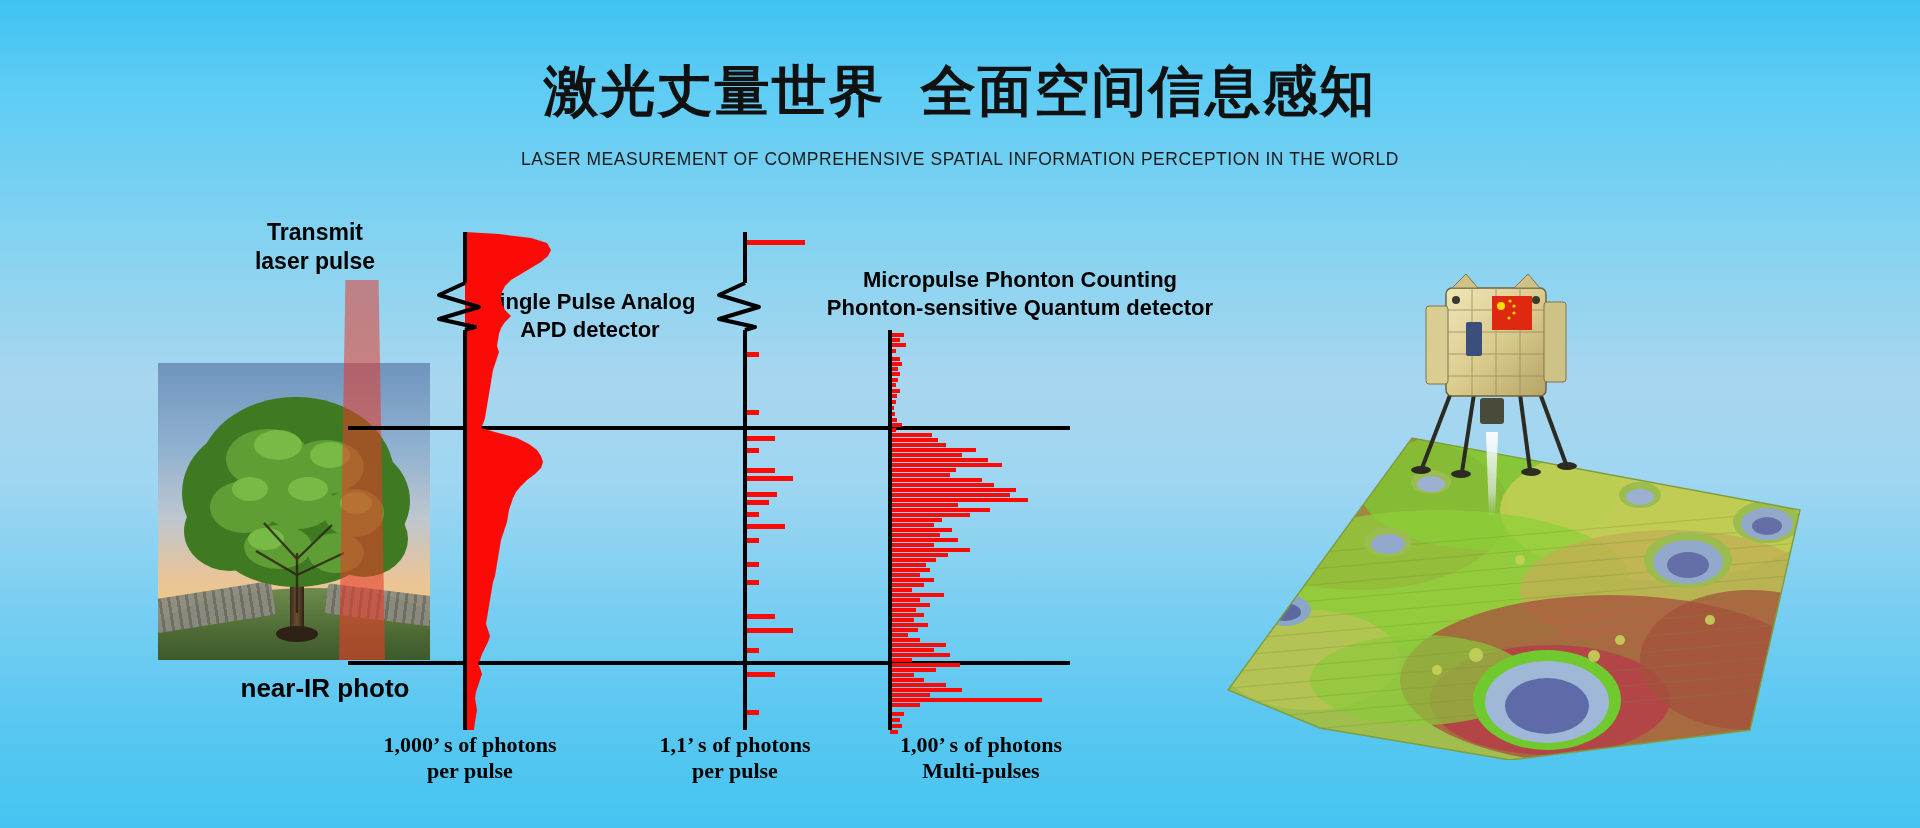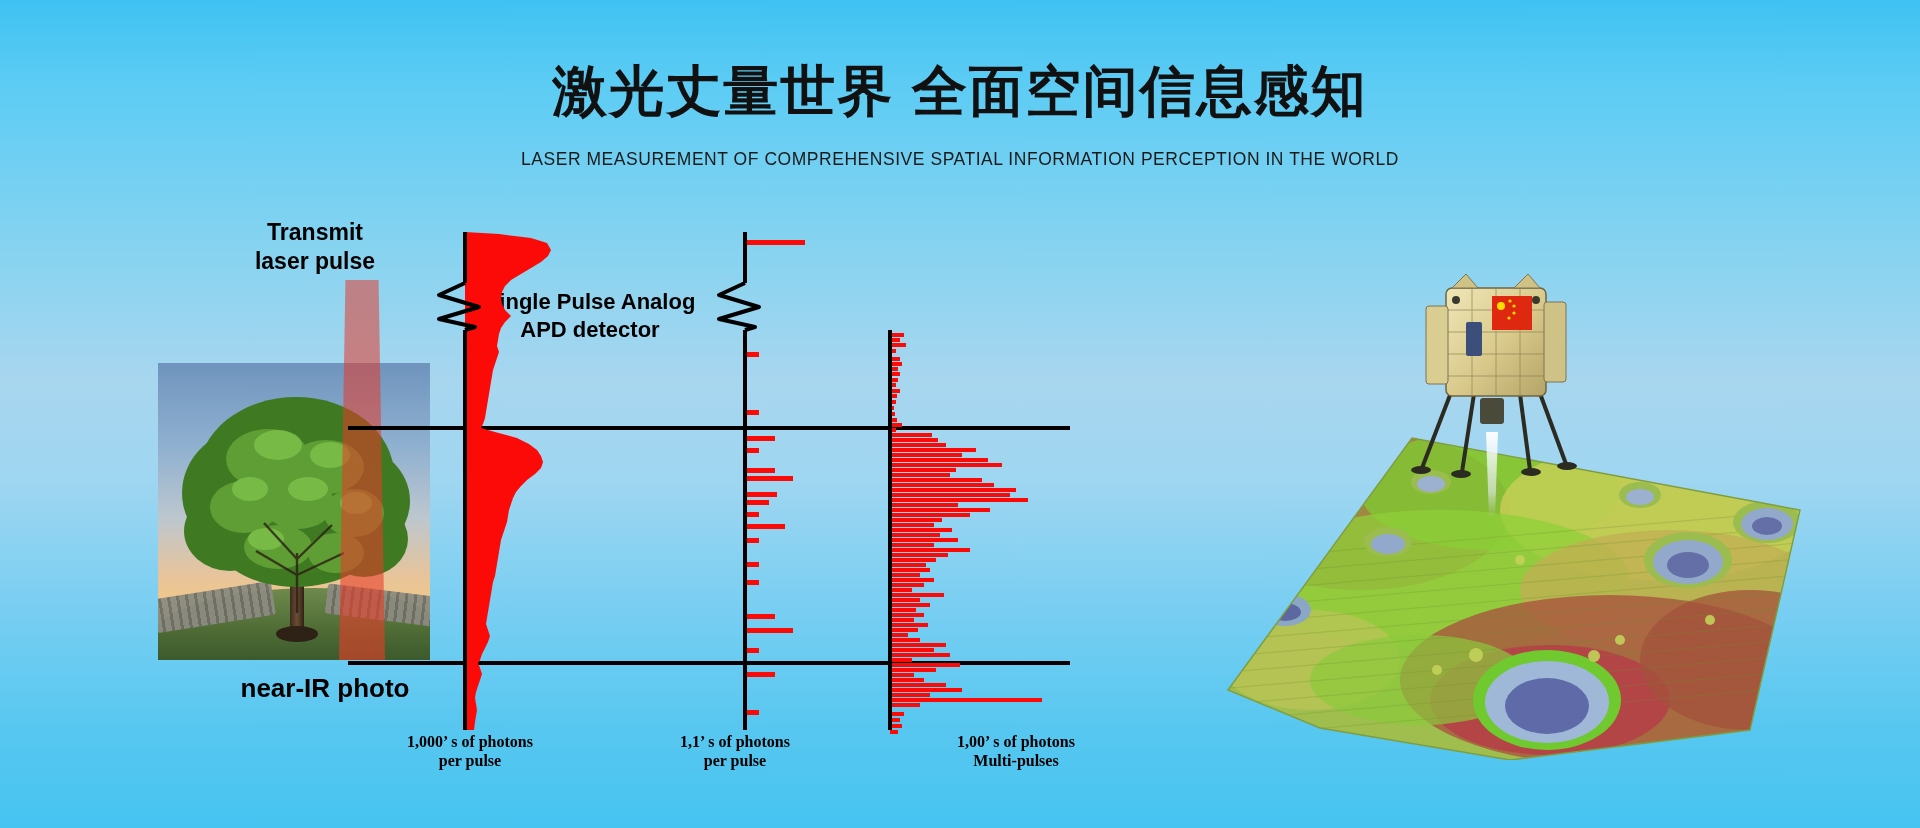--- a/index.html
+++ b/index.html
@@ -18,21 +18,21 @@
       #77cef2 74%,
       #57c7f0 88%,
       #46c4f1 100%);
     overflow:hidden;
   }
 
   
   #title{
     position:absolute;left:0;top:55px;width:1920px;text-align:center;
     font-size:55px;font-weight:bold;color:#111;letter-spacing:2px;
-    font-family:Liberation Sans, sans-serif;
+    font-family:Liberation Mono, monospace;
   }
   #subtitle{
     position:absolute;left:0;top:148px;width:1920px;text-align:center;
     font-size:19px;color:#1a1a1a;letter-spacing:.6px;
     transform:scaleX(.92);transform-origin:center;
     font-family:"Liberation Sans","DejaVu Sans",sans-serif;
   }
 
   
   .lbl{
@@ -40,27 +40,27 @@
     font-family:"Liberation Sans","DejaVu Sans",sans-serif;
     white-space:pre-line;text-align:center;
   }
 
   #lbl-transmit{left:215px;top:218px;width:200px;font-size:23px;}
   #lbl-apd{left:440px;top:288px;width:300px;font-size:22px;}
   #lbl-micro{left:790px;top:266px;width:460px;font-size:22px;}
   #lbl-nearir{left:215px;top:672px;width:220px;font-size:26px;}
 
   .axis-cap{
-    position:absolute;color:#000;font-weight:bold;font-size:16px;
+    position:absolute;color:#000;font-weight:bold;font-size:22px;
     line-height:1.2;text-align:center;white-space:pre-line;
     font-family:"Liberation Serif","DejaVu Serif",serif;
   }
   #cap1{left:330px;top:732px;width:280px;}
   #cap2{left:615px;top:732px;width:240px;}
-  #cap3{left:891px;top:732px;width:250px;}
+  #cap3{left:856px;top:732px;width:250px;}
 
   
   #photo{
     position:absolute;left:158px;top:363px;width:272px;height:297px;
     overflow:hidden;
   }
   .ph-sky{
     position:absolute;inset:0;
     background:linear-gradient(to bottom,#6f94bd 0%,#8fb0d0 28%,#bcc7cf 52%,#e8c49a 72%,#f0c887 82%,#a9ab72 92%,#7d9456 100%);
   }
@@ -150,20 +150,22 @@
       </g>
     </svg>
   </div>
 
   <div id="beam"></div>
 
   <div class="lbl" id="lbl-transmit">Transmit
 laser pulse</div>
   <div class="lbl" id="lbl-apd">Single Pulse Analog
 APD detector</div>
+  <div class="lbl" id="lbl-micro">Micropulse Phonton Counting
+Phonton-sensitive Quantum detector</div>
   <div class="lbl" id="lbl-nearir">near-IR photo</div>
 
   <div class="axis-cap" id="cap1">1,000’ s of photons
 per pulse</div>
   <div class="axis-cap" id="cap2">1,1’ s of photons
 per pulse</div>
   <div class="axis-cap" id="cap3">1,00’ s of photons
 Multi-pulses</div>
 
   <svg id="plots" viewBox="0 0 1920 828">

